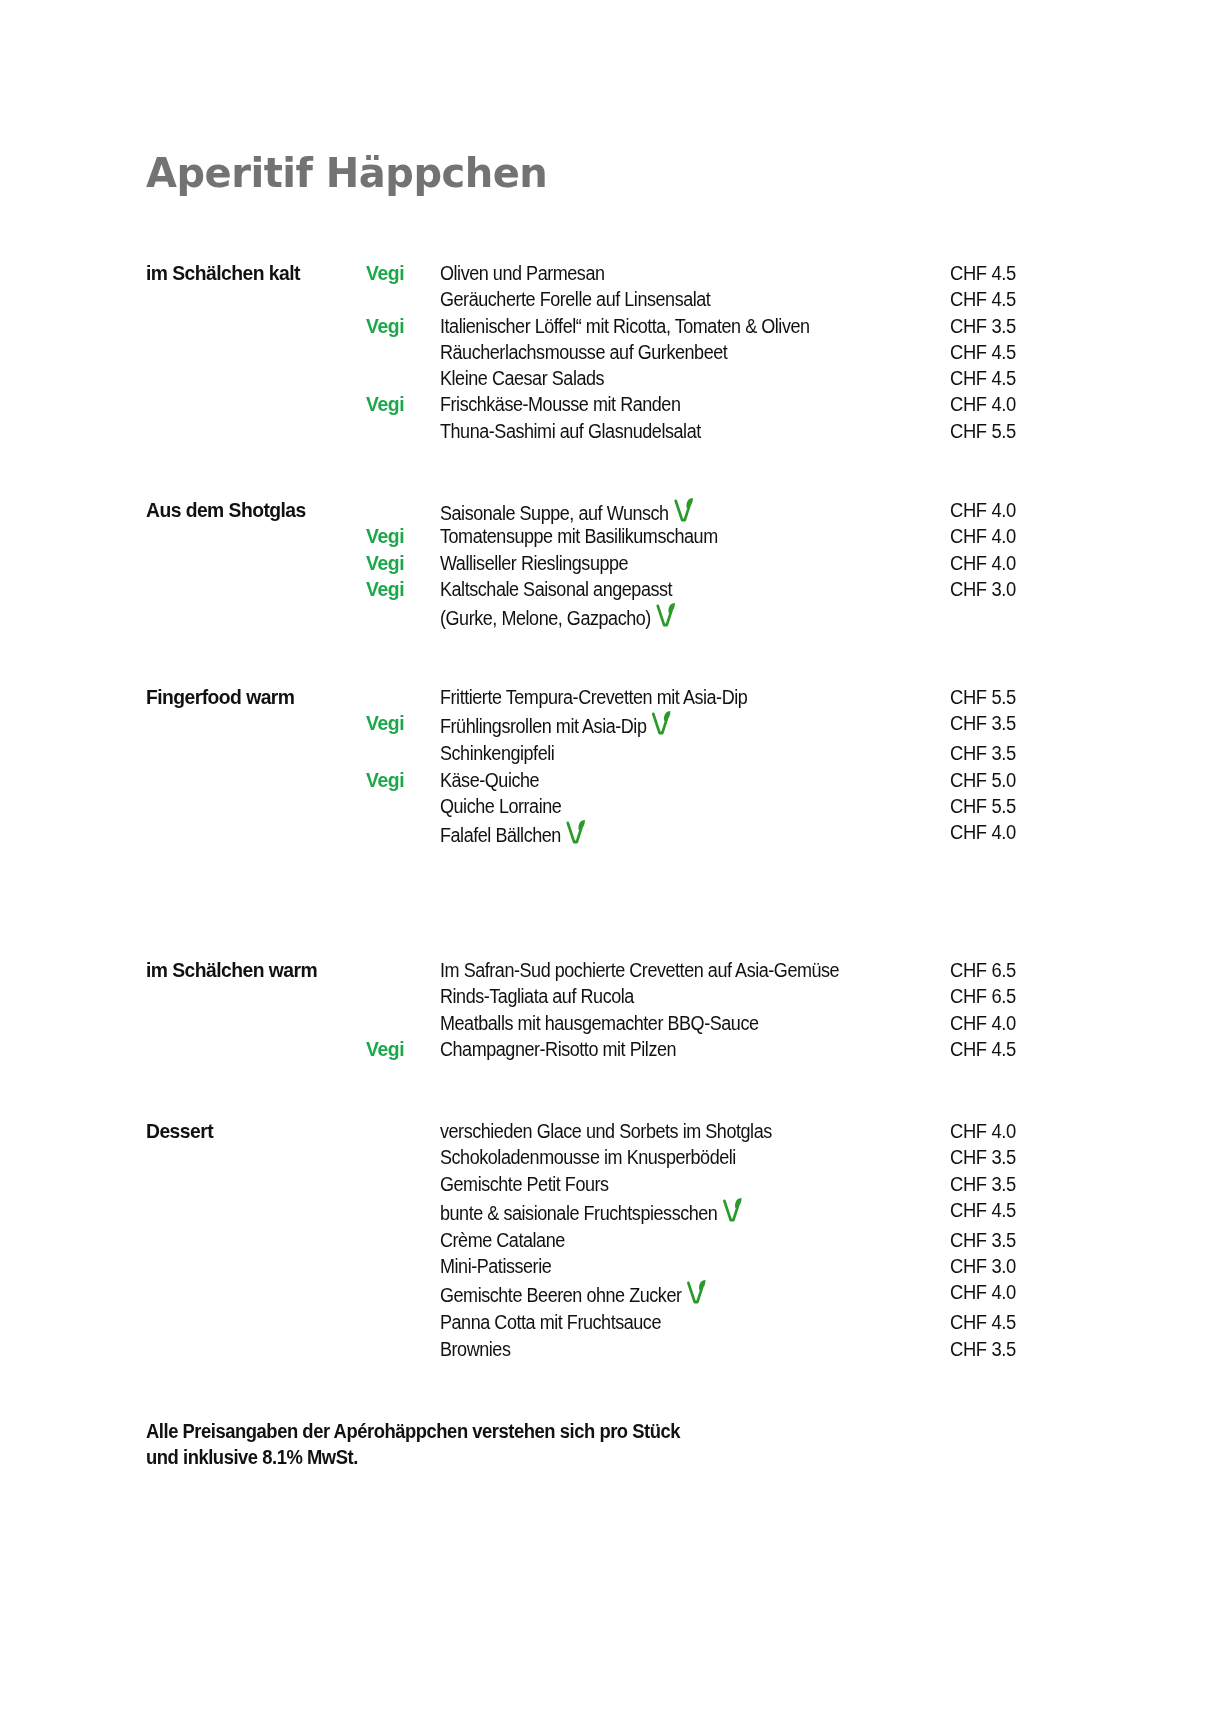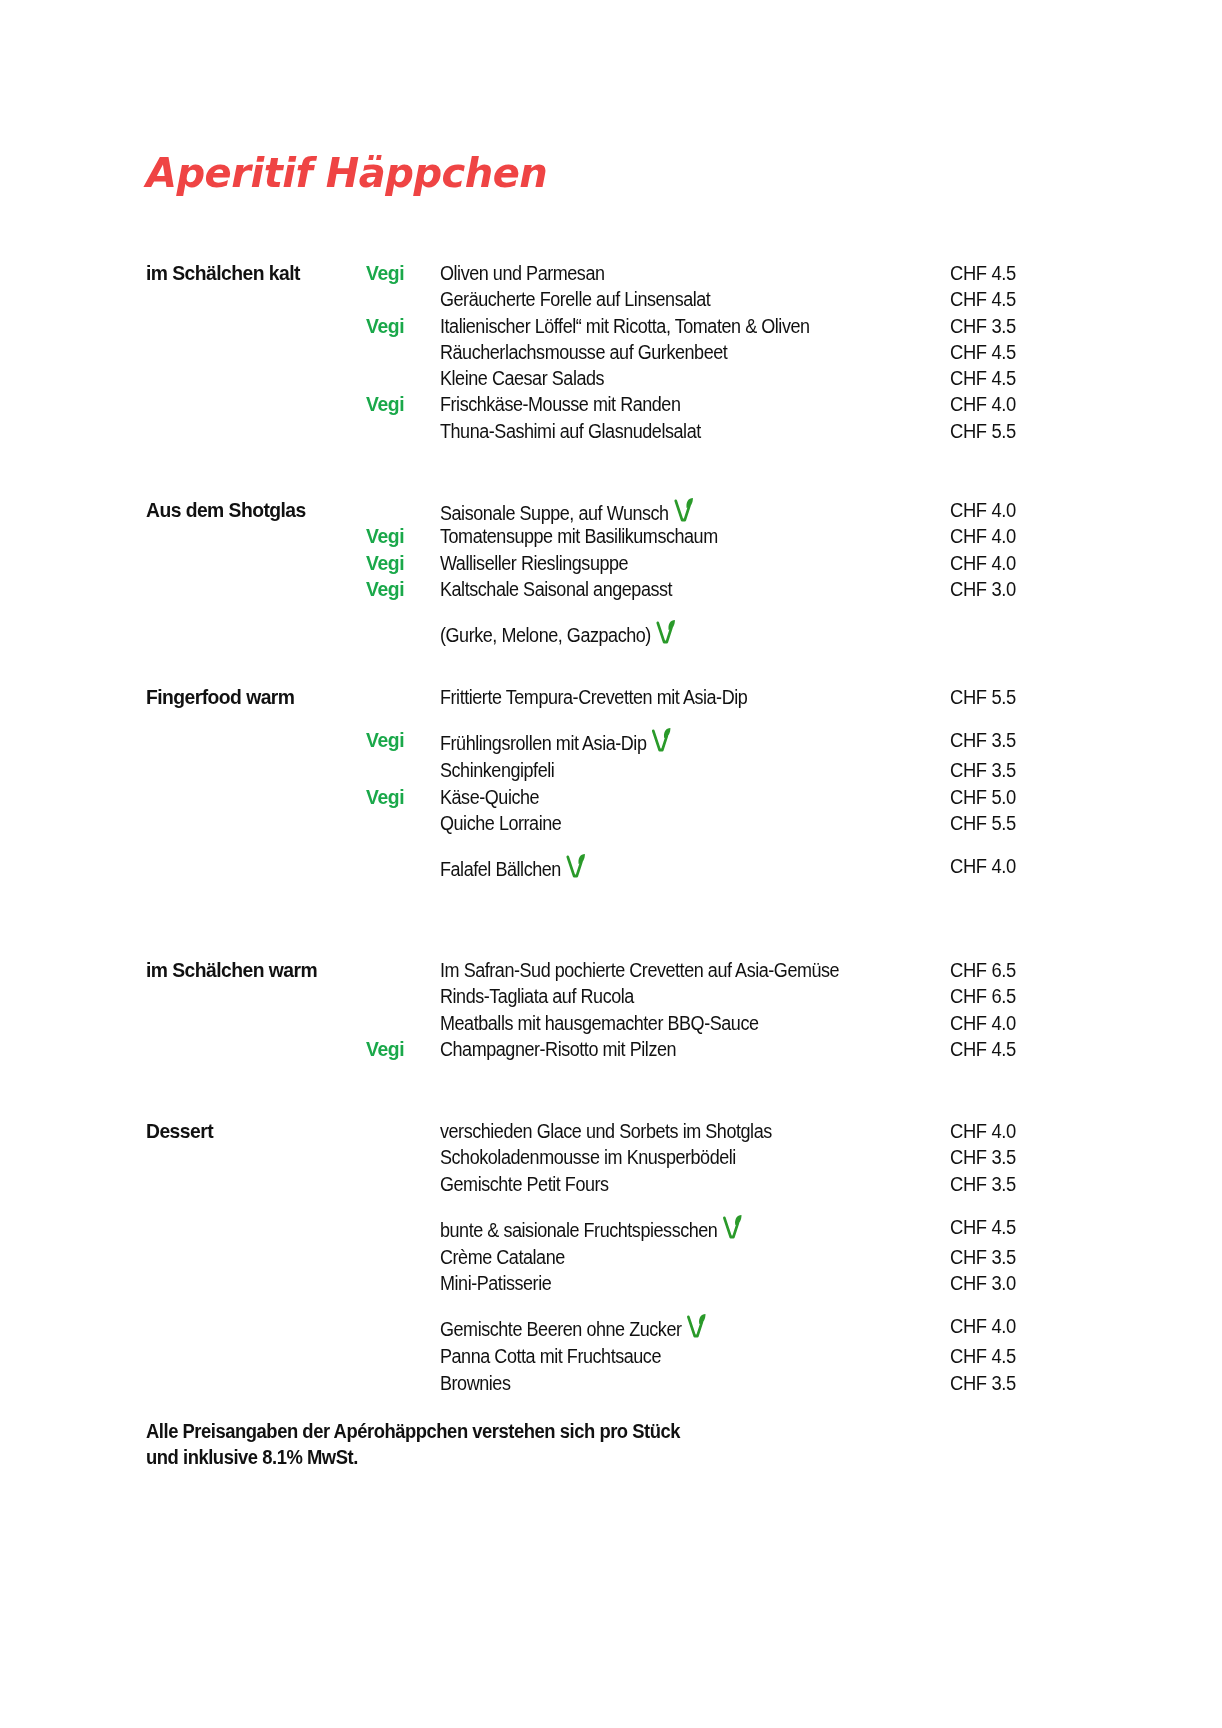--- a/index.html
+++ b/index.html
@@ -3,28 +3,28 @@
   <meta charset="utf-8">
   <style>
     html, body { margin: 0; padding: 0; background: #ffffff; }
     body {
       width: 1222px; height: 1728px; position: relative; overflow: hidden;
       font-family: "Liberation Sans", sans-serif; color: #111;
     }
     .page-title {
       position: absolute; left: 146px; top: 150px;
       font-family: "DejaVu Sans", sans-serif; font-weight: bold;
-      font-size: 40px; letter-spacing: -0.5px; margin: 0; color: #ef4444; font-style: italic;
+      font-size: 40px; letter-spacing: -0.5px; margin: 0; color: #737373;
     }
     .section { position: absolute; left: 0; width: 1008px; }
     .row {
       position: relative; height: 26.3px; line-height: 26px;
       font-size: 20px; transform-origin: left center;
     }
-    .row.tall { height: 30px; margin-top: 17px; }
+    .row.tall { height: 30px; }
     .section-label {
       position: absolute; left: 146px; top: 0;
       font-weight: bold; font-size: 21px; letter-spacing: -0.6px;
       transform: scaleX(0.92); transform-origin: left center;
     }
     .vegi {
       position: absolute; left: 366px; top: 0;
       color: #1aa84a; font-weight: bold; font-size: 21px; letter-spacing: -0.4px;
       transform: scaleX(0.92); transform-origin: left center;
     }

